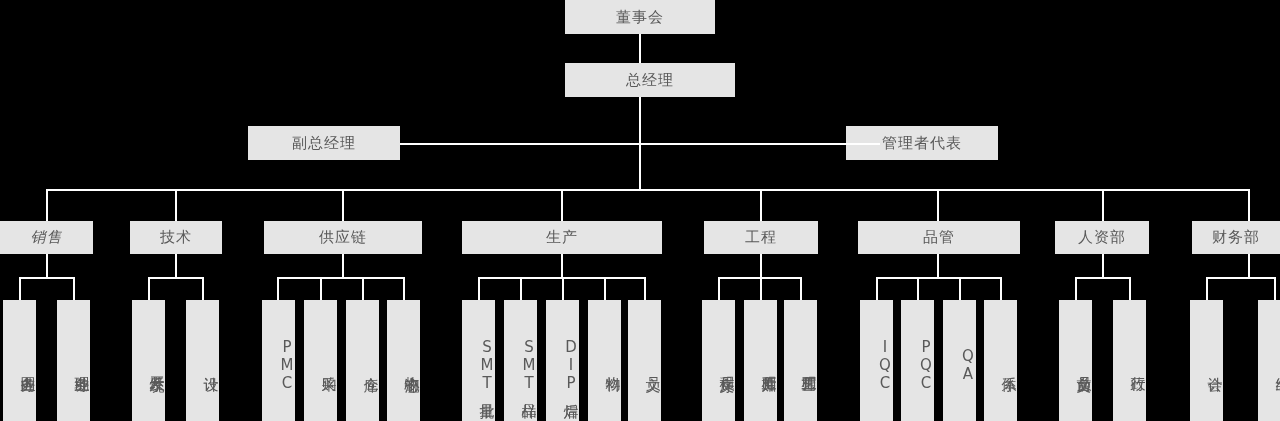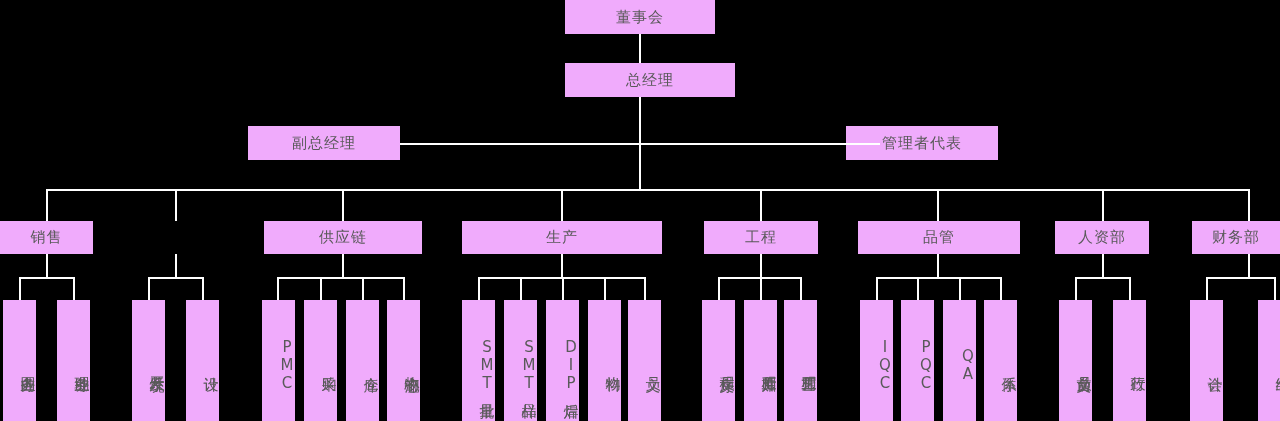--- a/index.html
+++ b/index.html
@@ -4,21 +4,21 @@
 <style>
   html,body{margin:0;padding:0;background:#000;}
   body{
     font-family:"DejaVu Sans","Liberation Sans",sans-serif;
     width:1280px;height:421px;overflow:hidden;position:relative;
   }
   #chart{position:relative;width:1280px;height:421px;background:#000;}
 
   
   .node{
-    position:absolute;background:#f0abfc;color:#595959;
+    position:absolute;background:#e5e5e5;color:#595959;
     display:flex;align-items:center;justify-content:center;
     box-sizing:border-box;
   }
   .node.h{font-size:15px;letter-spacing:1px;line-height:1;}
   .node.v{
     font-size:15px;line-height:1.18;letter-spacing:0;
     align-items:flex-start;justify-content:center;
     padding-top:9px;
     writing-mode:vertical-rl;text-orientation:upright;
   }
@@ -58,22 +58,25 @@
 
   <div class="ln v" style="left:46px;top:189px;height:32px;"></div>
   <div class="ln v" style="left:175px;top:189px;height:32px;"></div>
   <div class="ln v" style="left:342px;top:189px;height:32px;"></div>
   <div class="ln v" style="left:561px;top:189px;height:32px;"></div>
   <div class="ln v" style="left:760px;top:189px;height:32px;"></div>
   <div class="ln v" style="left:937px;top:189px;height:32px;"></div>
   <div class="ln v" style="left:1102px;top:189px;height:32px;"></div>
   <div class="ln v" style="left:1248px;top:189px;height:32px;"></div>
 
-  <div class="node h" style="left:0px;top:221px;width:93px;height:33px;">
+  <div class="node h" style="left:0px;top:221px;width:93px;height:33px;font-style:italic;">
     <span>销售</span>
+  </div>
+  <div class="node h" style="left:130px;top:221px;width:92px;height:33px;">
+    <span>技术</span>
   </div>
   <div class="node h" style="left:264px;top:221px;width:158px;height:33px;align-items:center;">
     <span>供应链</span>
   </div>
   <div class="node h" style="left:462px;top:221px;width:200px;height:33px;">
     <span>生产</span>
   </div>
   <div class="node h" style="left:704px;top:221px;width:114px;height:33px;">
     <span>工程</span>
   </div>

